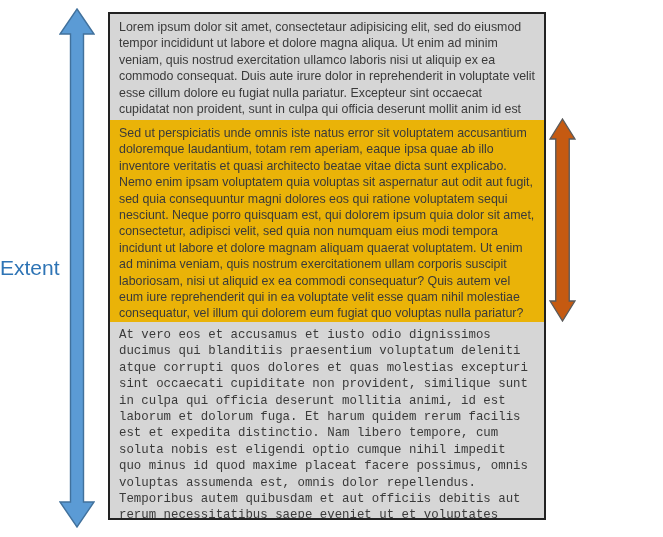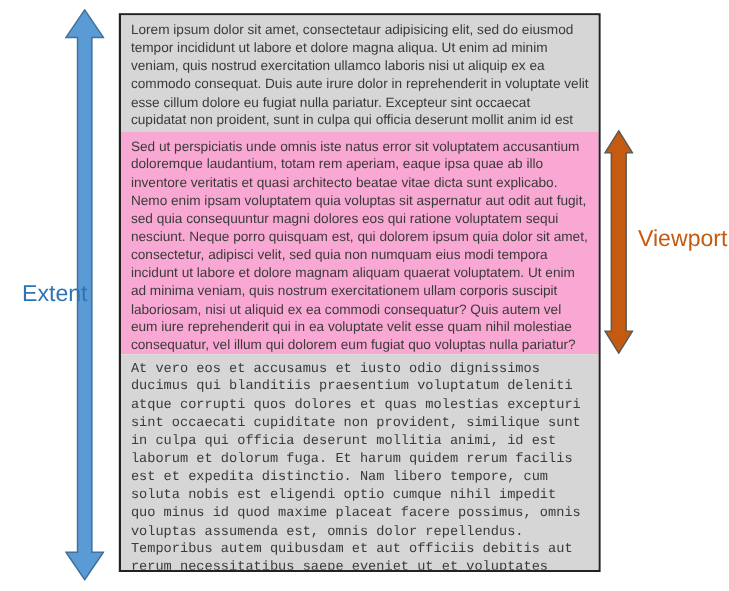--- a/index.html
+++ b/index.html
@@ -32,21 +32,21 @@
   .para {
     margin: 0;
     box-sizing: border-box;
     padding: 5px 9px 4px 9px;
     font-size: 12.4px;
     line-height: 16.4px;
     color: var(--text-color, #3a3a3a);
     overflow: hidden;
   }
   .para.gray { background: var(--paragraph-gray-bg, #d6d6d6); }
-  .para.white { background: #f9a8d4; }
+  .para.white { background: #eab308; }
   .para-top    { height: 106px; }
   .para-middle { height: 202px; }
   .para-bottom { height: 196px; flex: 1; font-family: Liberation Mono, monospace; }
 
   
   .extent-arrow {
     position: absolute;
     left: 59px;
     top: 8px;
     width: 36px;
@@ -76,21 +76,20 @@
   .extent-label {
     position: absolute;
     left: 0px;
     top: 256px;
     width: 56px;
     text-align: right;
     font-size: 21px;
     font-weight: 400;
     color: var(--extent-label-color, #2e74b5);
     white-space: nowrap;
-    margin-left: 20px;
   }
   .viewport-label {
     position: absolute;
     left: 580px;
     top: 206px;
     font-size: 21px;
     font-weight: 400;
     color: var(--viewport-label-color, #c55a11);
     white-space: nowrap;
   }
@@ -109,15 +108,14 @@
   <div class="content-box">
     <p class="para gray para-top">Lorem ipsum dolor sit amet, consectetaur adipisicing elit, sed do eiusmod tempor incididunt ut labore et dolore magna aliqua. Ut enim ad minim veniam, quis nostrud exercitation ullamco laboris nisi ut aliquip ex ea commodo consequat. Duis aute irure dolor in reprehenderit in voluptate velit esse cillum dolore eu fugiat nulla pariatur. Excepteur sint occaecat cupidatat non proident, sunt in culpa qui officia deserunt mollit anim id est laborum."</p>
     <p class="para white para-middle">Sed ut perspiciatis unde omnis iste natus error sit voluptatem accusantium doloremque laudantium, totam rem aperiam, eaque ipsa quae ab illo inventore veritatis et quasi architecto beatae vitae dicta sunt explicabo. Nemo enim ipsam voluptatem quia voluptas sit aspernatur aut odit aut fugit, sed quia consequuntur magni dolores eos qui ratione voluptatem sequi nesciunt. Neque porro quisquam est, qui dolorem ipsum quia dolor sit amet, consectetur, adipisci velit, sed quia non numquam eius modi tempora incidunt ut labore et dolore magnam aliquam quaerat voluptatem. Ut enim ad minima veniam, quis nostrum exercitationem ullam corporis suscipit laboriosam, nisi ut aliquid ex ea commodi consequatur? Quis autem vel eum iure reprehenderit qui in ea voluptate velit esse quam nihil molestiae consequatur, vel illum qui dolorem eum fugiat quo voluptas nulla pariatur?</p>
     <p class="para gray para-bottom">At vero eos et accusamus et iusto odio dignissimos ducimus qui blanditiis praesentium voluptatum deleniti atque corrupti quos dolores et quas molestias excepturi sint occaecati cupiditate non provident, similique sunt in culpa qui officia deserunt mollitia animi, id est laborum et dolorum fuga. Et harum quidem rerum facilis est et expedita distinctio. Nam libero tempore, cum soluta nobis est eligendi optio cumque nihil impedit quo minus id quod maxime placeat facere possimus, omnis voluptas assumenda est, omnis dolor repellendus. Temporibus autem quibusdam et aut officiis debitis aut rerum necessitatibus saepe eveniet ut et voluptates repudiandae sint et molestiae non recusandae. Itaque earum rerum hic tenetur a sapiente delectus, ut aut reiciendis voluptatibus maiores alias consequatur aut perferendis doloribus asperiores repellat.</p>
   </div>
 
   <svg class="viewport-arrow" viewBox="0 0 26 204" preserveAspectRatio="none" aria-hidden="true">
     <polygon points="13,1 25,21 19.5,21 19.5,183 25,183 13,203 1,183 6.5,183 6.5,21 1,21"></polygon>
   </svg>
 
-  <div class="viewport-label">Viewport</div>
 
 </div>
 
 </body></html>

